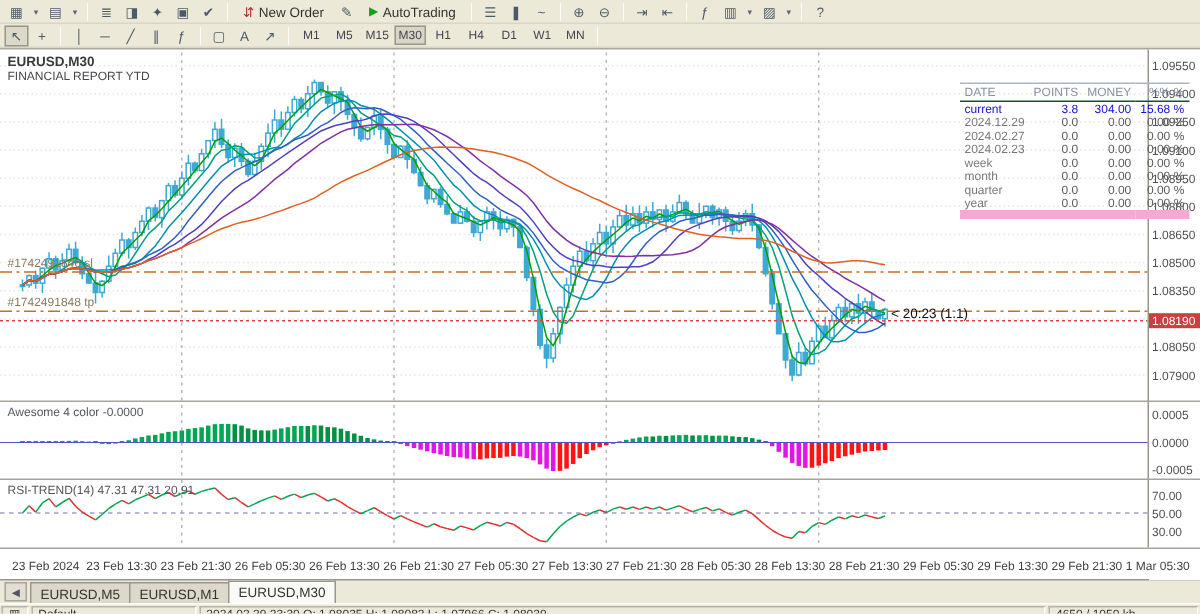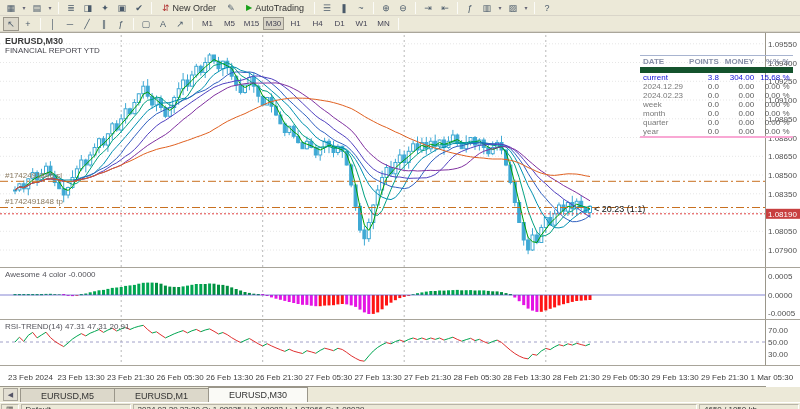--- a/index.html
+++ b/index.html
@@ -37,35 +37,35 @@
   #sym{top:3px;left:5px;font-size:9px;font-weight:bold;color:#3A3A3A}
   #sub{top:13px;left:5px;font-size:8px;color:#46464E}
   #ord-sl{top:138px;left:5px;color:#8A7a60}
   #ord-tp{top:164px;left:5px;color:#8A7a60}
   #ann{top:171px;left:594px;font-size:9px;color:#101010}
   #ao-lab{top:237px;left:5px;color:#55555C}
   #rsi-lab{top:289px;left:5px;color:#55555C}
 
   #report-table{position:absolute;top:22px;left:640px;z-index:2;
     border-collapse:collapse;font-size:8px;line-height:9px}
-  #report-table th{color:#8890A8;font-weight:bold;text-align:right;padding:1px 3px;
-    border-top:1px solid #A8B4D0;border-bottom:6px solid #14532d}
+  #report-table th{color:#8890A8;font-weight:normal;text-align:right;padding:1px 3px;
+    border-top:1px solid #A8B4D0;border-bottom:1px solid #14532d}
   #report-table th:first-child{text-align:left}
   #report-table td{color:#5a5a5a;text-align:right;padding:0 3px}
   #report-table td.dt{text-align:left;color:#787878}
   #report-table tr.hl td{color:#1212D6}
-  #report-table tr:last-child td{border-bottom:2px solid #f9a8d4}
+  #report-table tr:last-child td{border-bottom:6px solid #f9a8d4}
 
   
   .tabbar{height:16px;background:#ECE9D8;display:flex;align-items:flex-end;
     padding-left:3px;border-top:1px solid #9A968A}
   .tabarrow{width:15px;height:13px;margin:0 2px 1px 0;font-size:7px;color:#556;
     display:flex;align-items:center;justify-content:center;
     border:1px solid #A8A49A;background:#E2DED2}
-  .tab{height:14px;padding:0 20px;font-size:9px;color:#333;background:#DCD8CA;
+  .tab{height:14px;padding:0 6px;font-size:9px;color:#333;background:#DCD8CA;
     border:1px solid #9A968A;border-bottom:none;display:flex;align-items:center;margin-right:-1px}
   .tab.active{background:#FAFAF6;height:15px}
   .statusbar{height:13px;background:#ECE9D8;display:flex;font-size:8px;color:#333;
     border-top:1px solid #FFF}
   .seg{border:1px solid;border-color:#B8B4A8 #FFF #FFF #B8B4A8;margin:1px 1px 0 1px;
     padding:0 4px;display:flex;align-items:center;white-space:nowrap;overflow:hidden}
   .seg.grow{flex:1}
 </style>
 </head>
 <body>
@@ -775,20 +775,26 @@
             <td>304.00</td>
             <td>15.68 %</td>
           </tr>
           <tr class="">
             <td class="dt">2024.12.29</td>
             <td>0.0</td>
             <td>0.00</td>
             <td>0.00 %</td>
           </tr>
           <tr class="">
+            <td class="dt">2024.02.27</td>
+            <td>0.0</td>
+            <td>0.00</td>
+            <td>0.00 %</td>
+          </tr>
+          <tr class="">
             <td class="dt">2024.02.23</td>
             <td>0.0</td>
             <td>0.00</td>
             <td>0.00 %</td>
           </tr>
           <tr class="">
             <td class="dt">week</td>
             <td>0.0</td>
             <td>0.00</td>
             <td>0.00 %</td>

